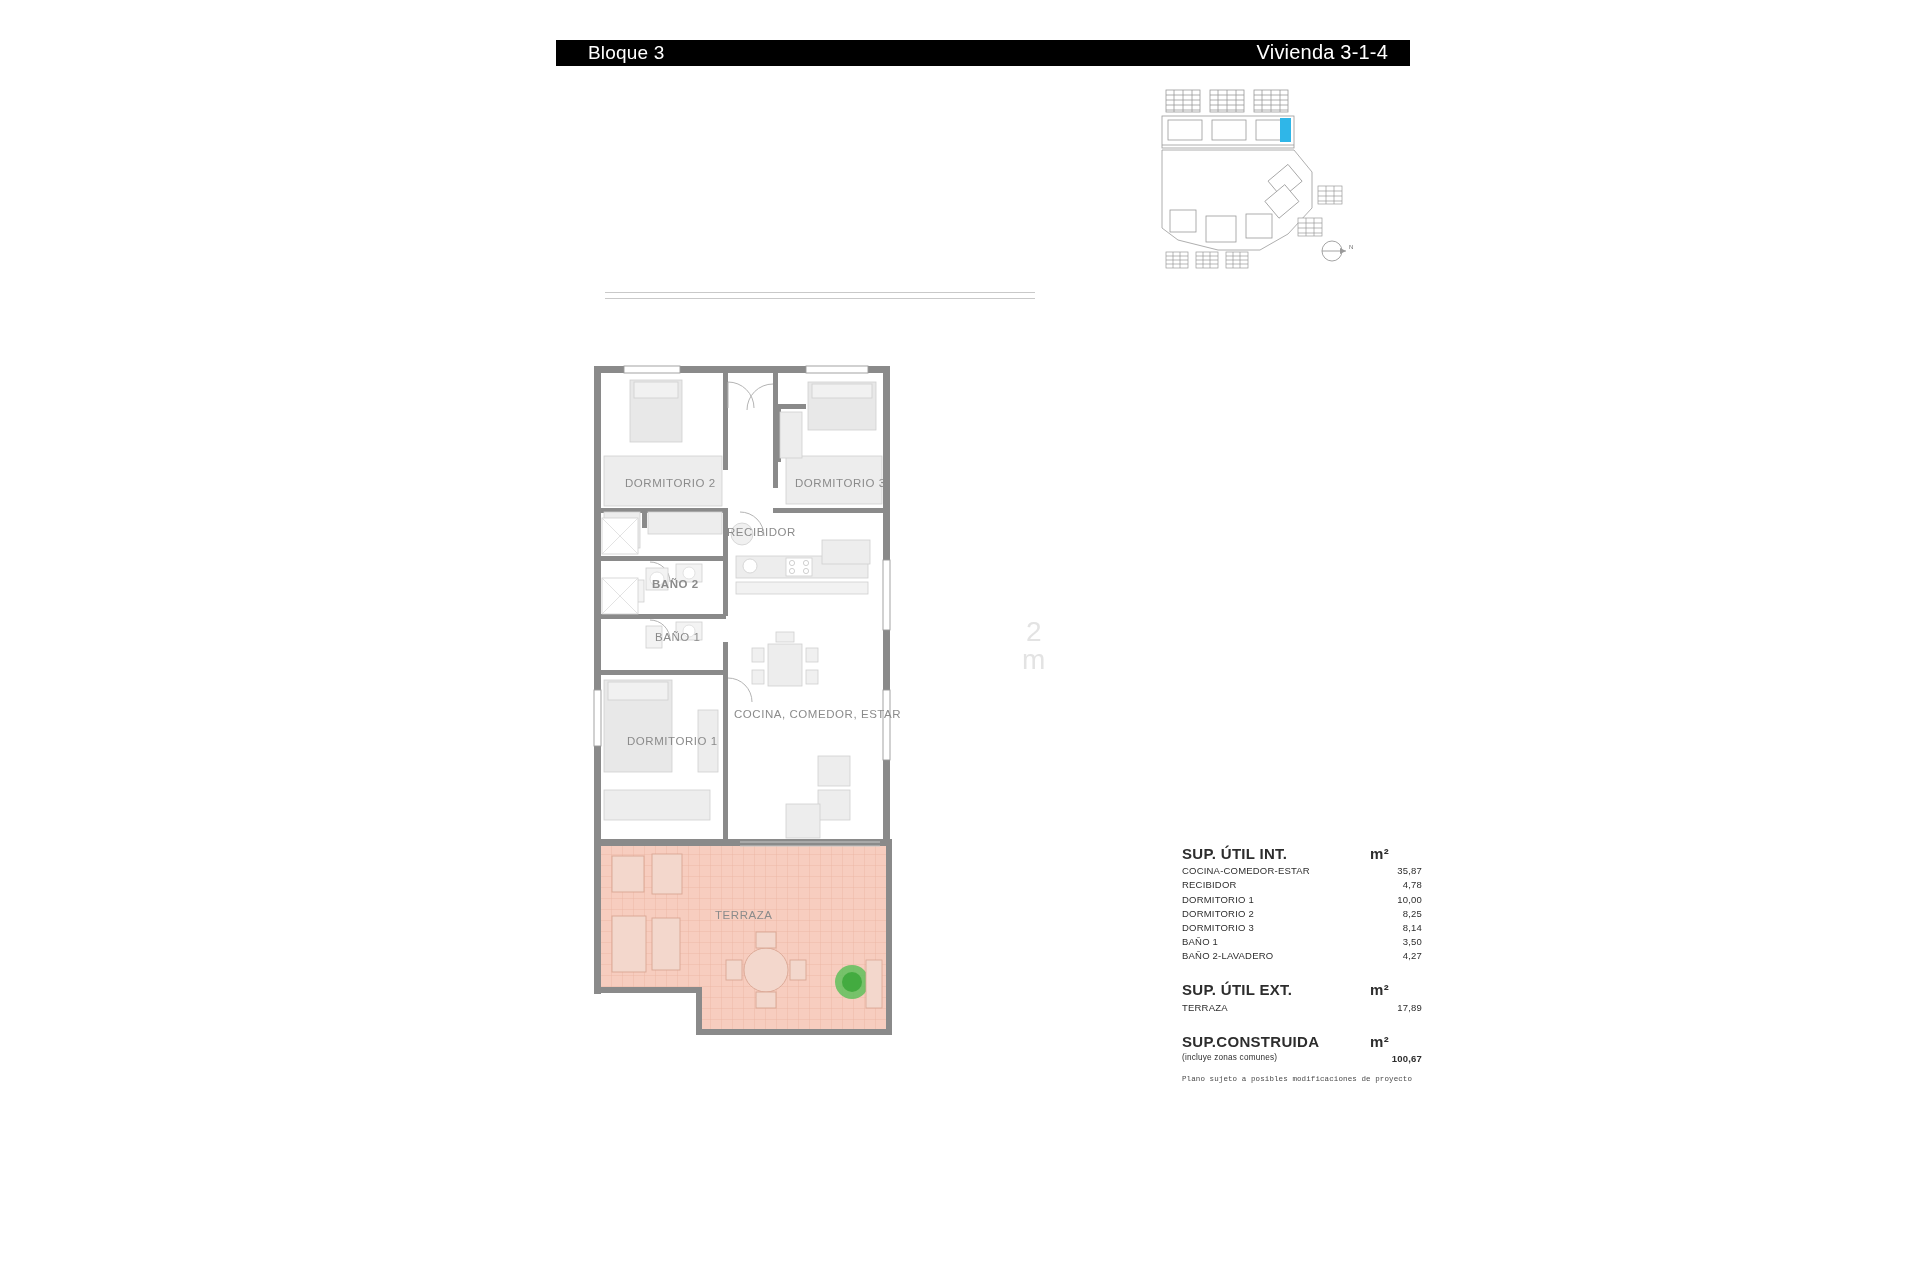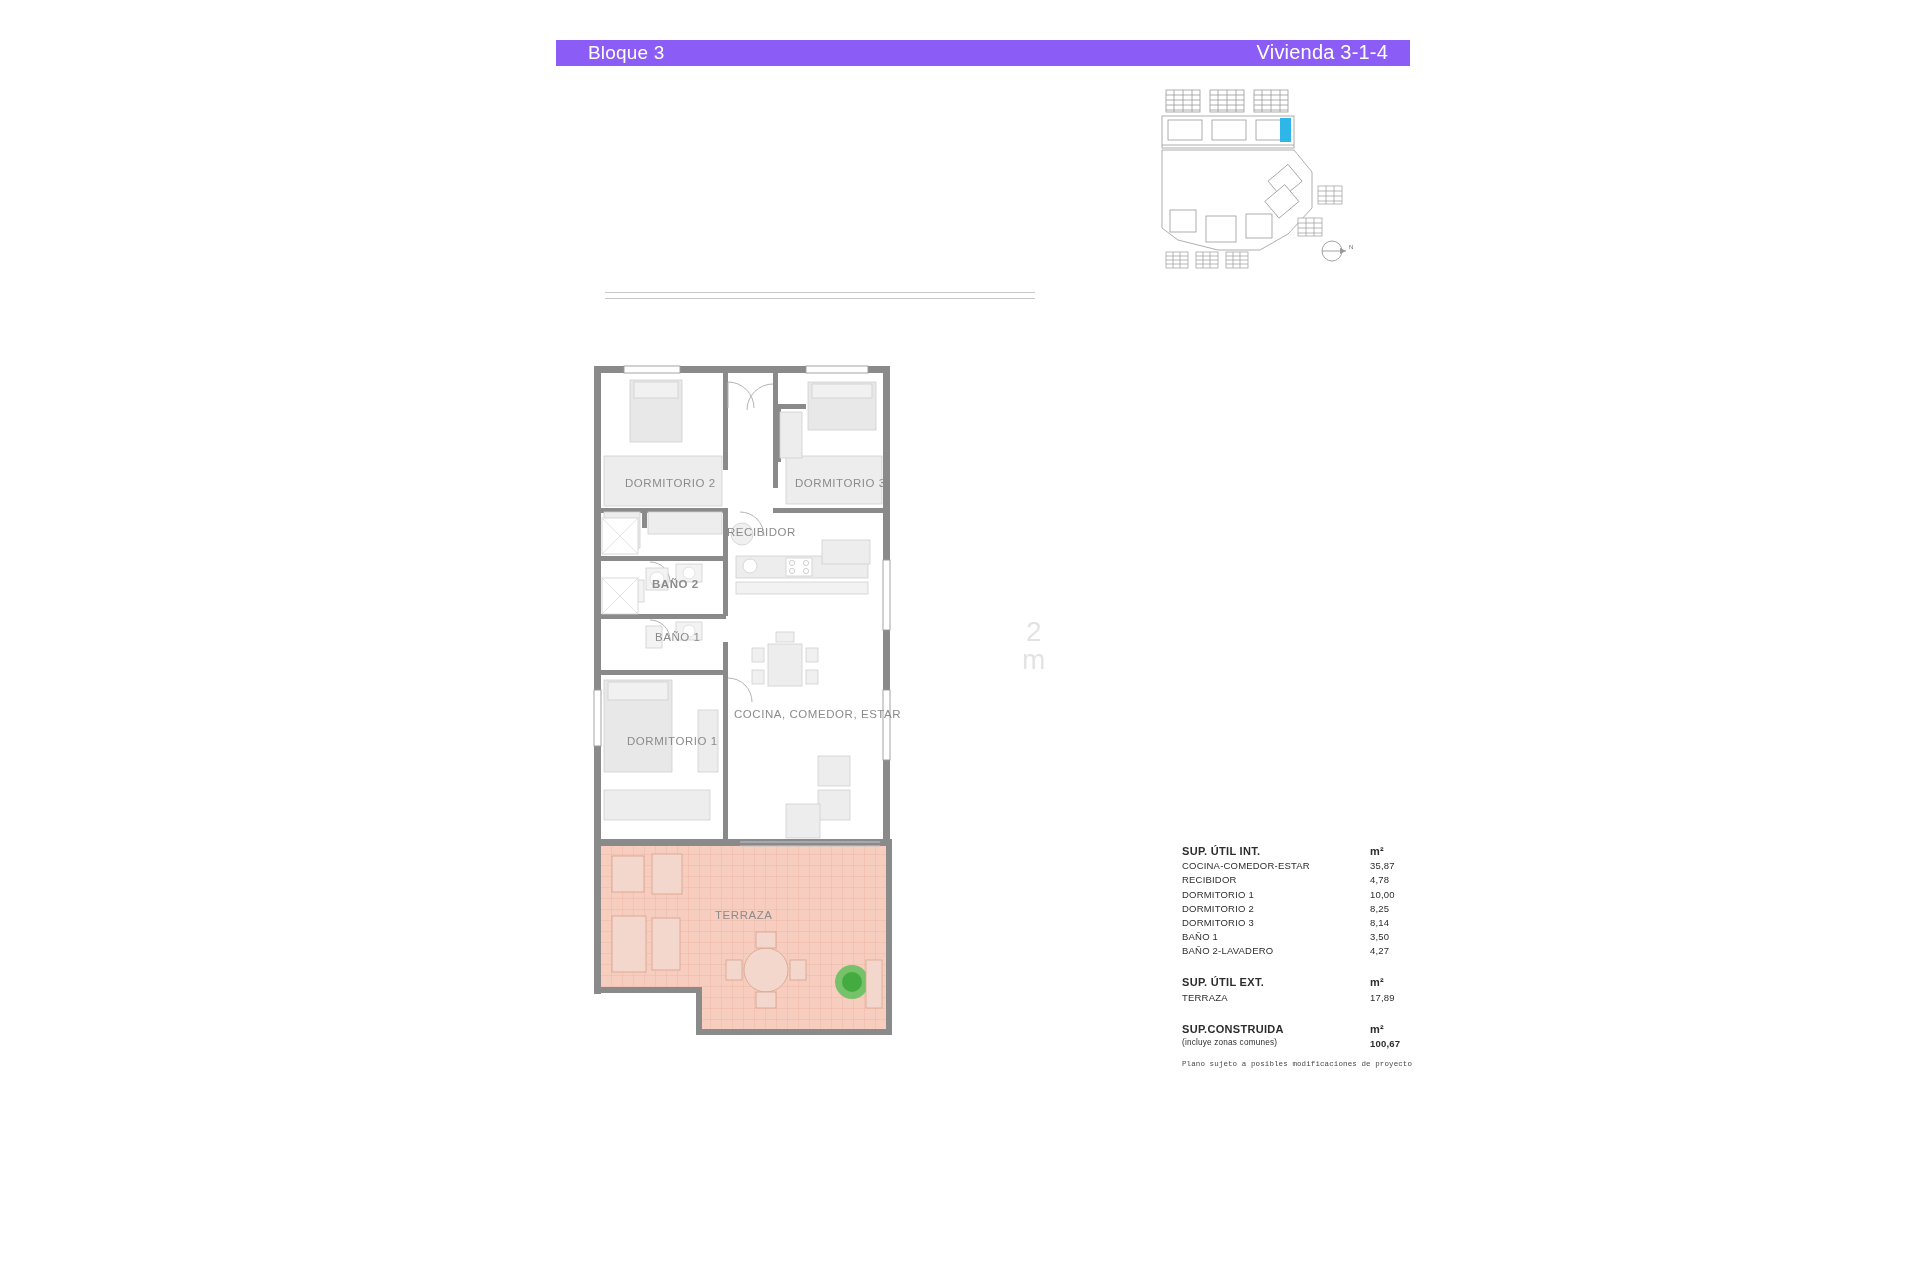--- a/index.html
+++ b/index.html
@@ -9,21 +9,21 @@
     font-family:"Liberation Sans", sans-serif;
     color:#3a3a3a;
     overflow:hidden;
     position:relative;
   }
   .page { position:absolute; left:0; top:0; width:1920px; height:1280px; }
 
   
   .header-bar {
     position:absolute; left:556px; top:40px; width:854px; height:26px;
-    background:#8b5cf6;
+    background:#000000;
   }
   .header-bar .block-label {
     position:absolute; left:32px; top:2px;
     font-size:19px; color:#ffffff; letter-spacing:.2px;
   }
   .header-bar .unit-label {
     position:absolute; right:22px; top:1px;
     font-size:20px; color:#ffffff; letter-spacing:.2px;
   }
 
@@ -43,24 +43,24 @@
     position:absolute;
     font-size:11.5px; letter-spacing:.55px;
     color:#8b8b8b; white-space:nowrap;
   }
   .dim-ghost {
     position:absolute; color:#e3e3e3; font-size:28px; letter-spacing:1px;
   }
 
   
   .schedule { position:absolute; left:1182px; top:845px; width:240px; }
-  .sch-head { display:flex; justify-content:space-between; font-size:11px; font-weight:bold; letter-spacing:.3px; color:#2d2d2d; }
+  .sch-head { display:flex; justify-content:space-between; font-size:15px; font-weight:bold; letter-spacing:.3px; color:#2d2d2d; }
   .sch-row  { display:flex; justify-content:space-between; font-size:9.5px; letter-spacing:.2px; color:#2d2d2d; margin-top:3.2px; }
   .sch-row .name { white-space:nowrap; }
-  .sch-row .val { width:52px; }
+  .sch-row .val { width:52px; text-align:right; }
   .sch-head .unit { width:52px; text-align:left; }
   .sch-gap { height:20px; }
   .sch-note { font-size:7.5px; color:#4a4a4a; margin-top:11px; letter-spacing:.1px;font-family:Liberation Mono, monospace; }
   .sch-sub { font-size:8.2px; color:#2d2d2d; font-weight:normal; }
   .bold { font-weight:bold; }
 </style>
 </head>
 <body>
 
 <div class="page">

